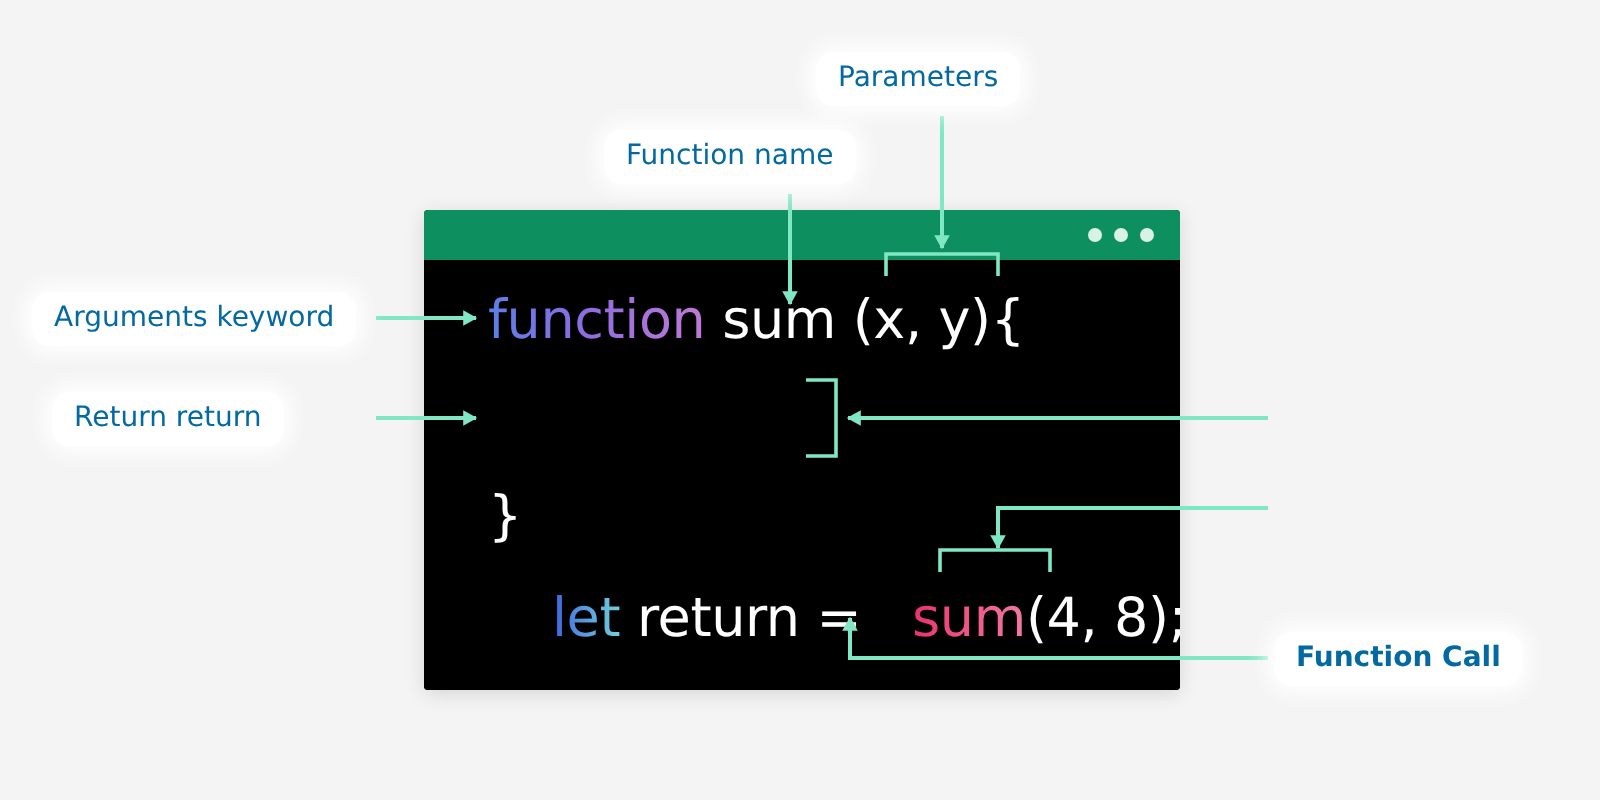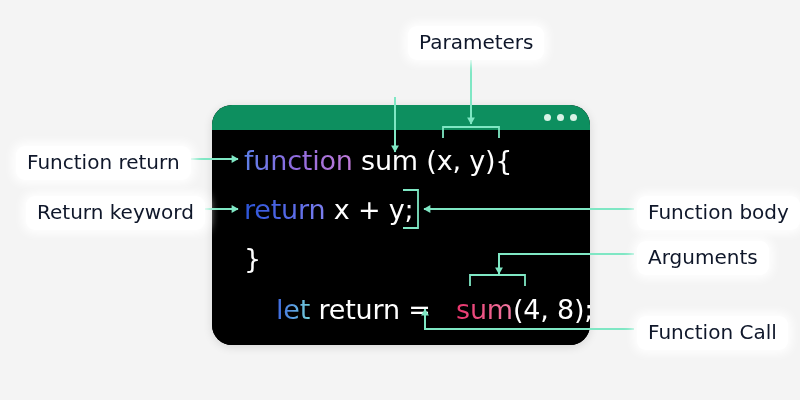--- a/index.html
+++ b/index.html
@@ -23,21 +23,21 @@
     height: 400px;
   }
 
   
   .code-window {
     position: absolute;
     left: 212px;
     top: 105px;
     width: 378px;
     height: 240px;
-    border-radius: 20px;
+    border-radius: 2px;
     overflow: hidden;
     background: #000000;
     box-shadow: 0 2px 10px rgba(0,0,0,0.12);
     z-index: 2;
     text-align: right;
   }
   .title-bar {
     position: absolute;
     left: 0; top: 0;
     width: 100%;
@@ -107,22 +107,22 @@
     color: transparent;
     margin-left: 17px;
   }
 
   
   .label {
     position: absolute;
     background: #ffffff;
     border-radius: 9px;
     padding: 5px 11px 6px 11px;
-    font-size: 20px;
-    color: #0f172a;
+    font-size: 14px;
+    color: #0369a1;
     line-height: 1.15;
     white-space: nowrap;
     z-index: 6;
     box-shadow: 0 0 10px 4px rgba(255,255,255,0.95);
   }
 
   
   #connectors {
     position: absolute;
     left: 0; top: 0;
@@ -144,21 +144,20 @@
         <i></i>
         <i></i>
         <i></i>
       </div>
     </div>
 
     <div class="code-area">
 
       <div class="code-line l1"><span class="kw-function">function</span><span> sum (x, y){</span></div>
 
-      <div class="code-line l2"><span class="kw-return">return</span><span> x + y;</span></div>
 
       <div class="code-line l3"><span>}</span></div>
 
       <div class="code-line l4"><span class="kw-let">let</span><span> return = </span><span class="fn-call">sum</span><span>(4, 8);</span></div>
 
     </div>
   </div>
 
   <svg id="connectors" viewBox="0 0 800 400" width="800" height="400">
     <defs>
@@ -193,24 +192,23 @@
       <path d="M634,254 L499,254 L499,274" marker-end="url(#arrowDown)"></path>
       <path d="M470,286 L470,275 L525,275 L525,286" stroke-width="1.8"></path>
 
       <path d="M634,329 L425,329 L425,309" marker-end="url(#arrowUp)"></path>
 
     </g>
   </svg>
 
   <div class="label" style="left:408px; top:26px;">Parameters</div>
 
-
-  <div class="label" style="left:16px; top:146px;">Function return</div>
-
-  <div class="label" style="left:26px; top:196px;">Return keyword</div>
-
-  <div class="label" style="left:637px; top:196px;">Function body</div>
-
-  <div class="label" style="left:637px; top:241px;">Arguments</div>
-
-  <div class="label" style="left:637px; top:316px;">Function Call</div>
+  <div class="label" style="left:302px; top:65px;">Function name</div>
+
+  <div class="label" style="left:16px; top:146px;">Arguments keyword</div>
+
+  <div class="label" style="left:26px; top:196px;">Return return</div>
+
+
+
+  <div class="label" style="left:637px; top:316px;font-weight:bold;">Function Call</div>
 
 </div>
 
 </body></html>

